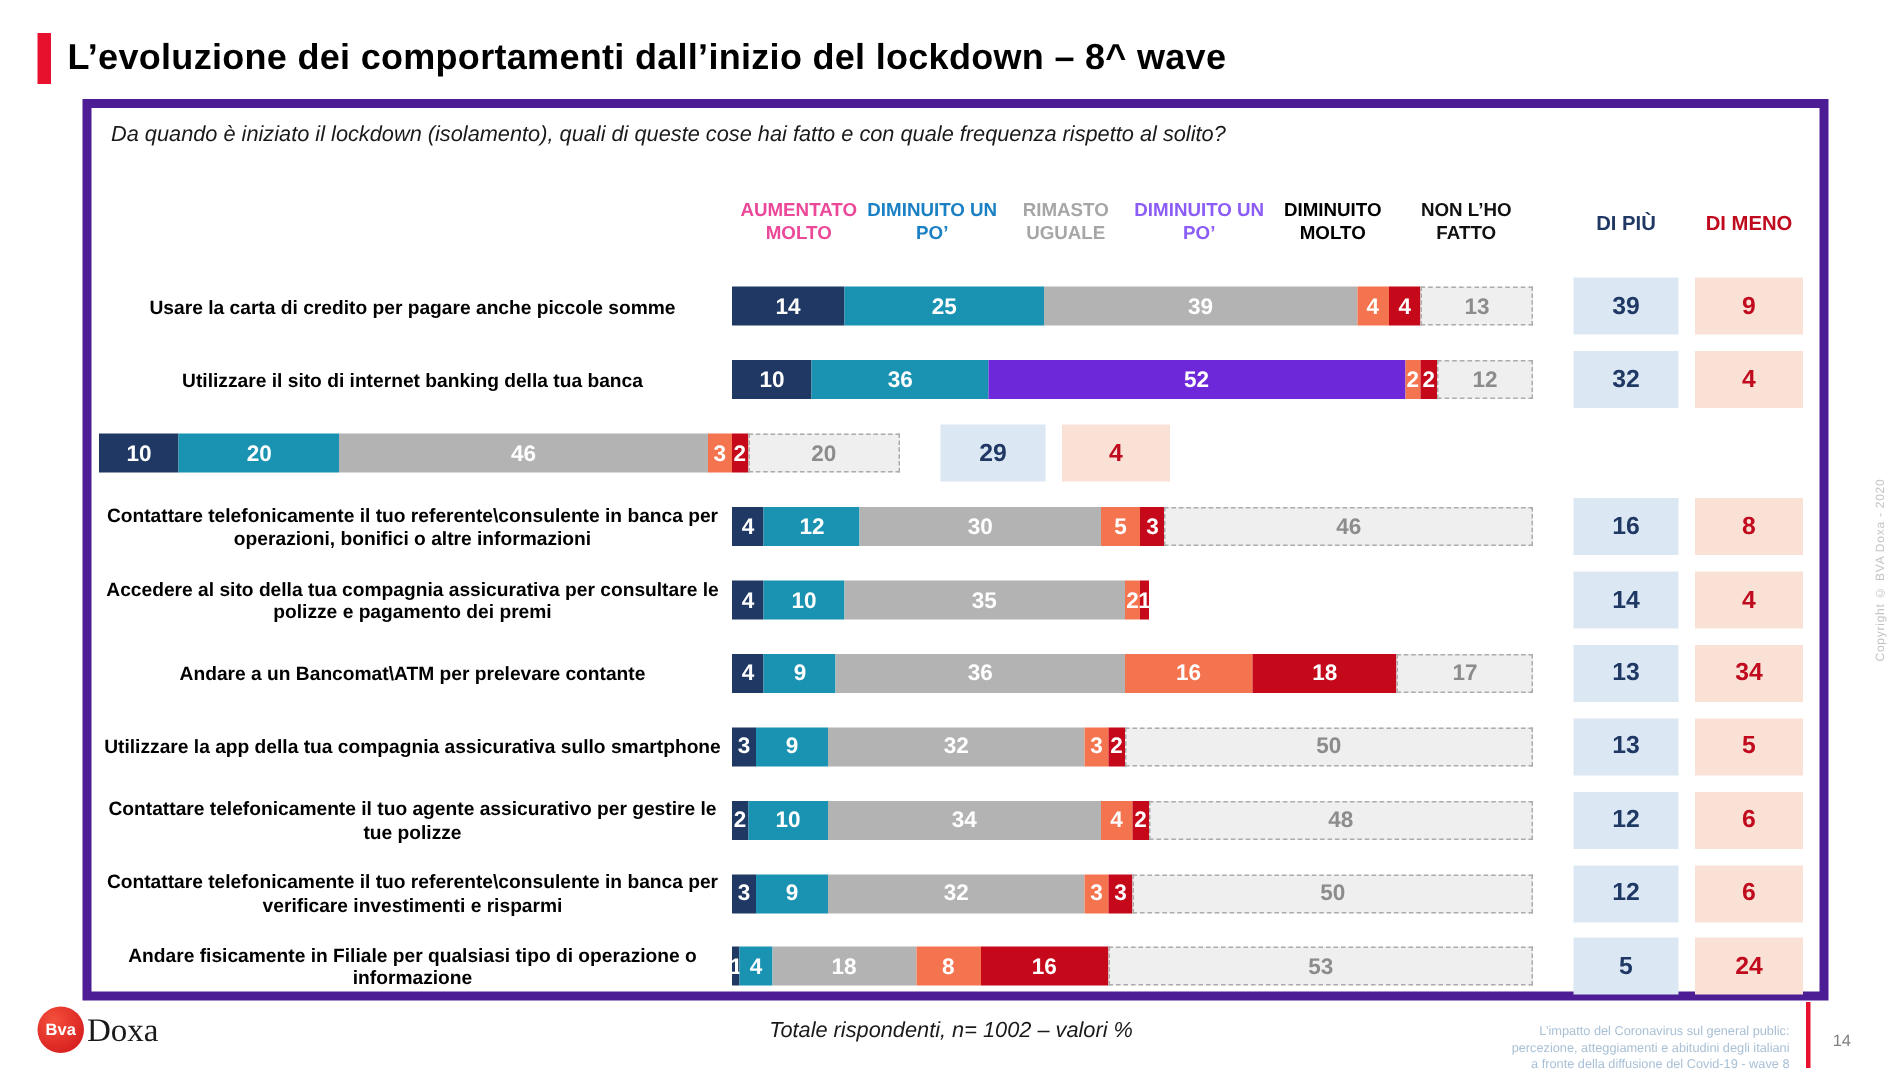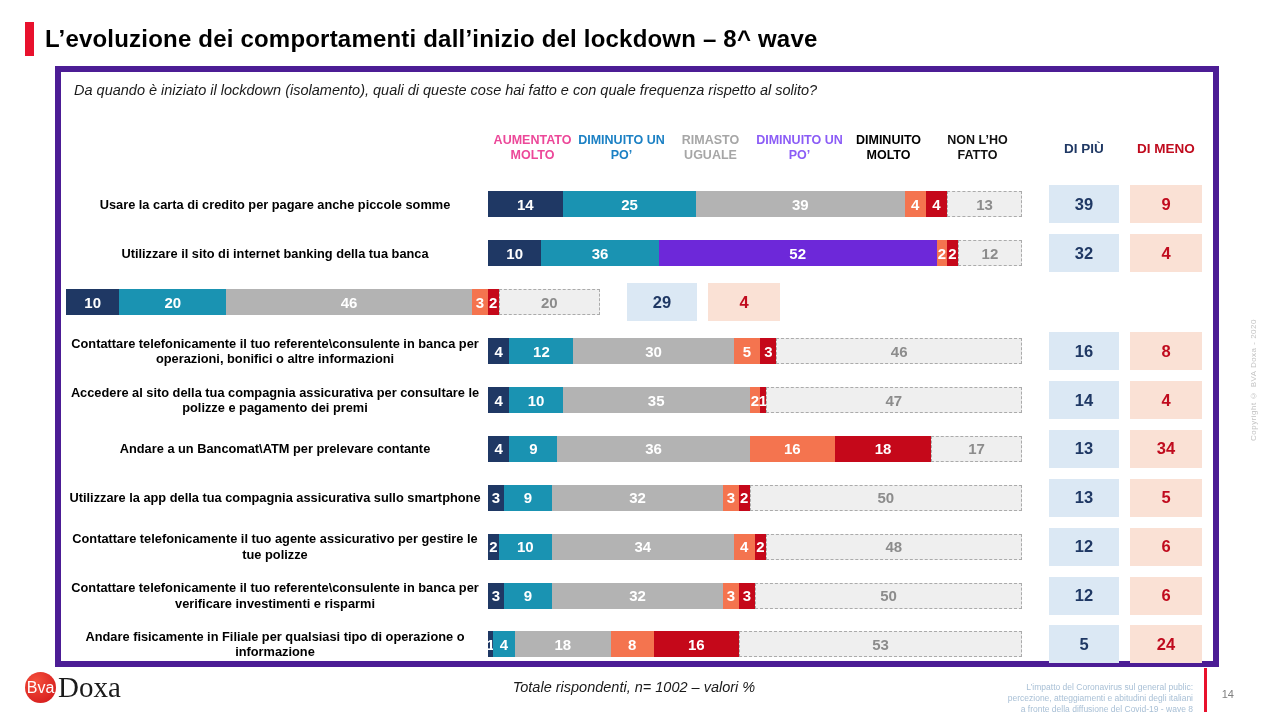--- a/index.html
+++ b/index.html
@@ -43,24 +43,24 @@
   .seg.s5 { background:#efefef; border:1px dashed #ababab; color:#8c8c8c; flex:1; }
   .cell { height:38px; display:flex; align-items:center; justify-content:center; font-weight:bold; font-size:16.5px; }
   .cell-plus  { margin-left:27px; width:70px; background:#dbe8f4; color:#1f3864; }
   .cell-minus { margin-left:11px; width:72px; background:#fae1d5; color:#c00b1e; }
 
   
   .logo { position:absolute; left:25px; top:671px; display:flex; align-items:center; }
   .logo-badge {
     width:31px; height:31px; border-radius:50%;
     background:radial-gradient(circle at 35% 30%, #f4503c, #d01217);
-    color:#fff; font-weight:normal; font-size:16px;
+    color:#fff; font-weight:bold; font-size:11px;
     display:flex; align-items:center; justify-content:center;
   }
-  .logo-name { font-family:"Liberation Serif", serif; font-size:29px; color:#1a1a1a; margin-left:-4px; background:#fff0; padding-left:6px; }
+  .logo-name { font-family:"Liberation Serif", serif; font-size:22px; color:#1a1a1a; margin-left:-4px; background:#fff0; padding-left:6px; }
   .total-note {
     position:absolute; left:0; right:0; top:679px; text-align:center;
     font-style:italic; font-size:14.5px; color:#1a1a1a;
   }
   .source-note {
     position:absolute; right:75px; top:682px; text-align:right;
     font-size:8.5px; line-height:1.3; color:#a9c0d6;
   }
   .page-sep { position:absolute; right:61px; top:668px; width:3px; height:44px; background:#e8112d; }
   .page-num { position:absolute; right:34px; top:688px; font-size:11px; color:#808080; }
@@ -151,21 +151,20 @@
   </div>
 
   <div class="row">
     <div class="row-label">Accedere al sito della tua compagnia assicurativa per consultare le polizze e pagamento dei premi</div>
     <div class="track">
           <div class="seg s0" style="width: 4%; background: rgb(31, 56, 100);">4</div>
           <div class="seg s1" style="width: 10%; background: rgb(26, 147, 178);">10</div>
           <div class="seg s2" style="width: 35%; background: rgb(179, 179, 179);">35</div>
           <div class="seg s3" style="width: 2%; background: rgb(244, 116, 79);">2</div>
           <div class="seg s4" style="width: 1%; background: rgb(197, 8, 26);">1</div>
-          <div class="seg s5">47</div>
         </div>
     <div class="cell cell-plus">14</div>
     <div class="cell cell-minus">4</div>
   </div>
 
   <div class="row">
     <div class="row-label">Andare a un Bancomat\ATM per prelevare contante</div>
     <div class="track">
           <div class="seg s0" style="width: 4%; background: rgb(31, 56, 100);">4</div>
           <div class="seg s1" style="width: 9%; background: rgb(26, 147, 178);">9</div>

